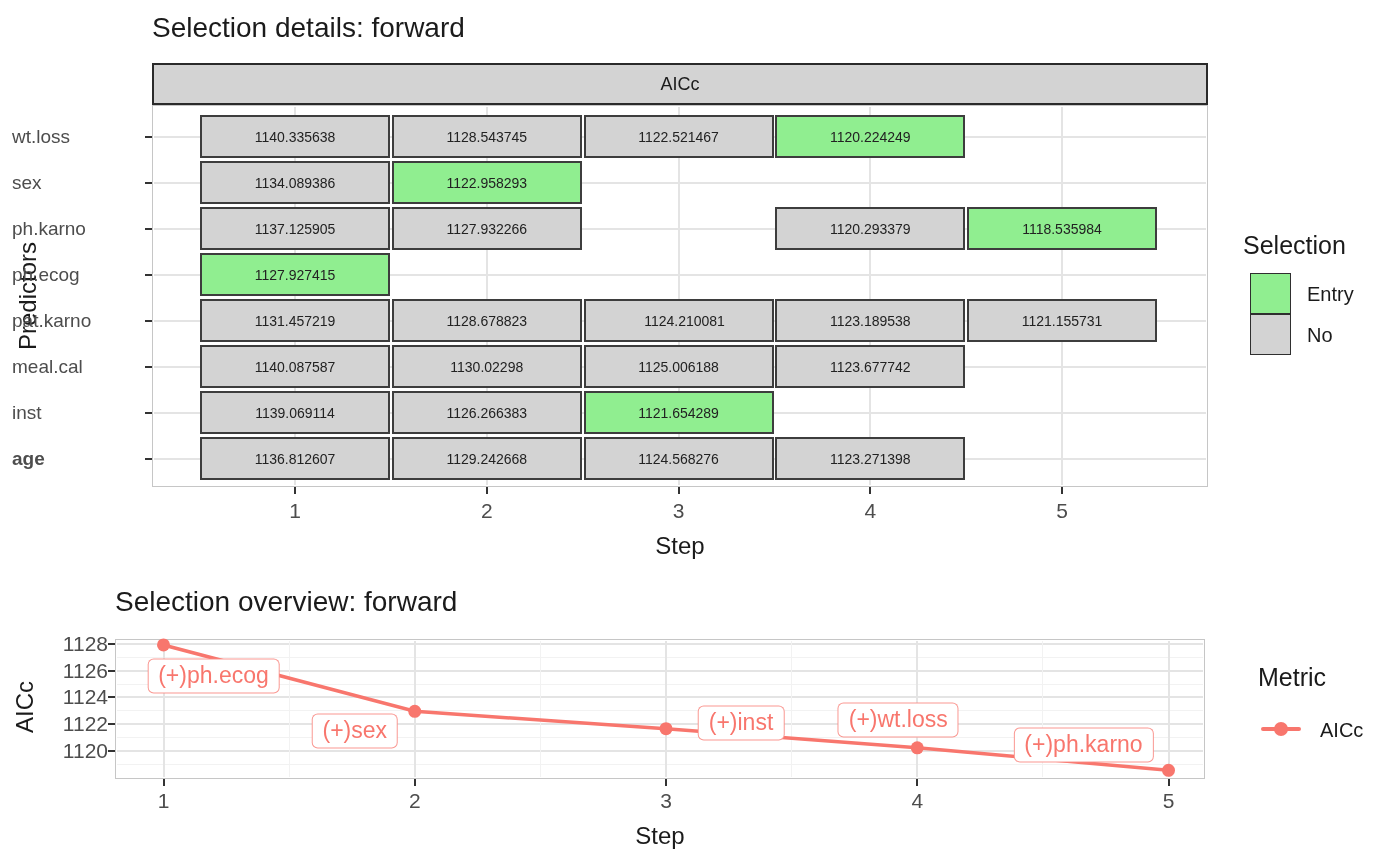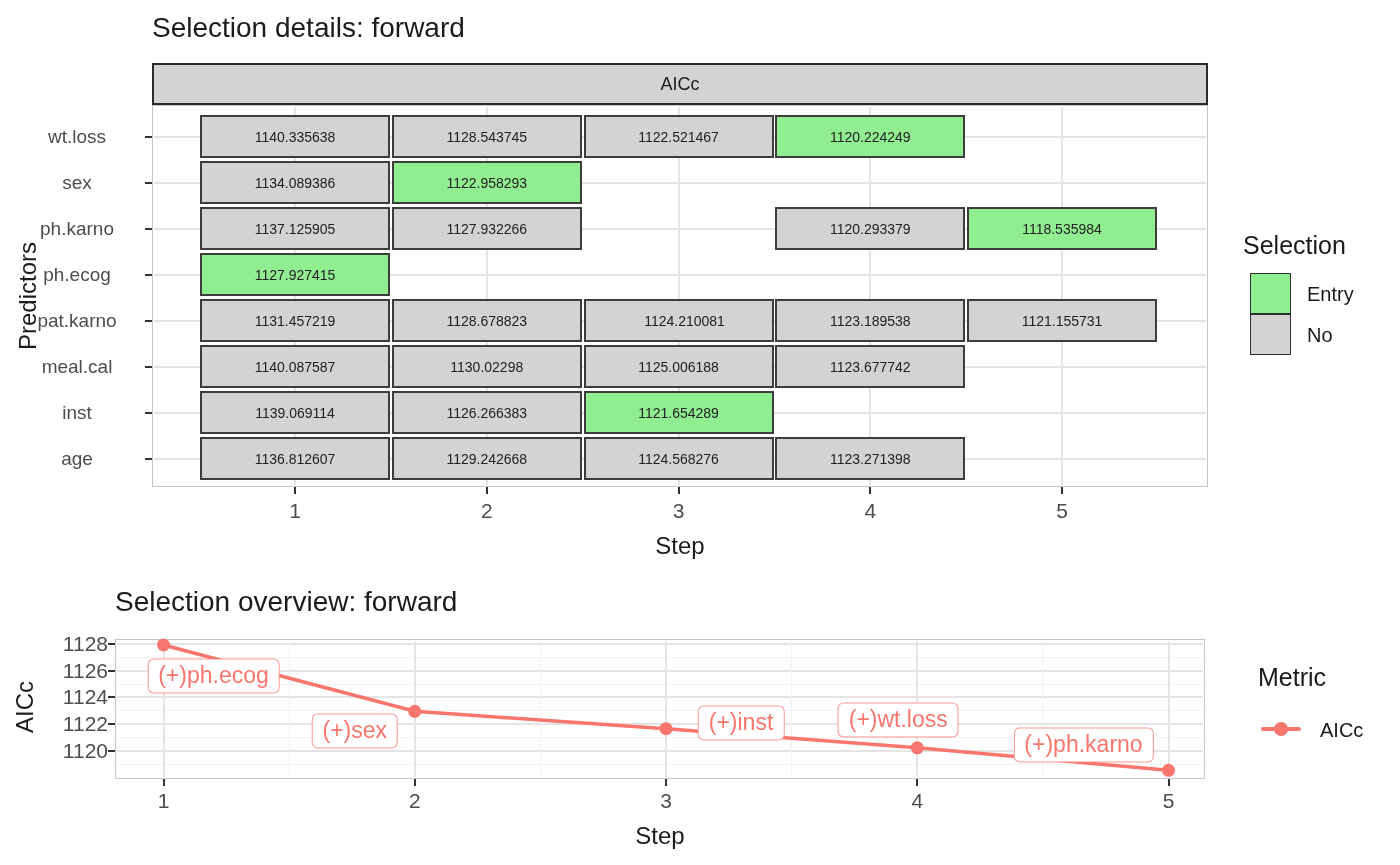--- a/index.html
+++ b/index.html
@@ -10,21 +10,21 @@
   .strip{background:#D3D3D3;border:2px solid #2a2a2a;box-sizing:border-box;
          display:flex;align-items:center;justify-content:center;
          font-size:18px;color:#1b1b1b;z-index:3;}
   .panel{box-sizing:border-box;border:1.5px solid #C6C6C6;background:#fff;z-index:1;}
   .gridline{position:absolute;background:#E4E4E4;z-index:1;}
   .gridline.minor{background:#F2F2F2;}
   .tile{position:absolute;box-sizing:border-box;border:2px solid #3D3D3D;
         display:flex;align-items:center;justify-content:center;
         font-size:14px;color:#222222;z-index:2;white-space:nowrap;}
   .axis-text{position:absolute;color:#4D4D4D;font-size:21px;white-space:nowrap;}
-  .pred-label{position:absolute;color:#4D4D4D;font-size:19px;text-align:center;white-space:nowrap;}
+  .pred-label{position:absolute;color:#4D4D4D;font-size:19px;text-align:left;white-space:nowrap;}
   .tick-mark{position:absolute;background:#333333;z-index:2;}
   .axis-title{position:absolute;font-size:24px;color:#1b1b1b;white-space:nowrap;
               transform:translate(-50%,-50%);}
   .axis-title.rot{transform:translate(-50%,-50%) rotate(-90deg);}
   .legend-title{position:absolute;font-size:25px;color:#1b1b1b;white-space:nowrap;}
   .legend-label{position:absolute;font-size:20px;color:#1b1b1b;white-space:nowrap;
                 transform:translateY(-50%);}
   .key-box{position:absolute;width:41px;height:41px;box-sizing:border-box;
            border:1.5px solid #2f2f2f;}
   .pt-label{position:absolute;transform:translate(-50%,-50%);background:#ffffff;
@@ -128,21 +128,21 @@
     <div class="tick-mark" style="left: 145px; top: 365.5px; width: 7px; height: 2px;"></div>
     <div class="tile" style="left: 200px; top: 345px; width: 190px; height: 43px; background: rgb(211, 211, 211);">1140.087587</div>
     <div class="tile" style="left: 391.75px; top: 345px; width: 190px; height: 43px; background: rgb(211, 211, 211);">1130.02298</div>
     <div class="tile" style="left: 583.5px; top: 345px; width: 190px; height: 43px; background: rgb(211, 211, 211);">1125.006188</div>
     <div class="tile" style="left: 775.25px; top: 345px; width: 190px; height: 43px; background: rgb(211, 211, 211);">1123.677742</div>
     <div class="pred-label" style="left: 12px; top: 401.5px; width: 130px; height: 22px; line-height: 22px;">inst</div>
     <div class="tick-mark" style="left: 145px; top: 411.5px; width: 7px; height: 2px;"></div>
     <div class="tile" style="left: 200px; top: 391px; width: 190px; height: 43px; background: rgb(211, 211, 211);">1139.069114</div>
     <div class="tile" style="left: 391.75px; top: 391px; width: 190px; height: 43px; background: rgb(211, 211, 211);">1126.266383</div>
     <div class="tile" style="left: 583.5px; top: 391px; width: 190px; height: 43px; background: rgb(144, 238, 144);">1121.654289</div>
-    <div class="pred-label" style="left: 12px; top: 447.5px; width: 130px; height: 22px; line-height: 22px;">age</div>
+    <div class="pred-label" style="left: 12px; top: 447.5px; width: 130px; height: 22px; line-height: 22px; font-weight: bold;">age</div>
     <div class="tick-mark" style="left: 145px; top: 457.5px; width: 7px; height: 2px;"></div>
     <div class="tile" style="left: 200px; top: 437px; width: 190px; height: 43px; background: rgb(211, 211, 211);">1136.812607</div>
     <div class="tile" style="left: 391.75px; top: 437px; width: 190px; height: 43px; background: rgb(211, 211, 211);">1129.242668</div>
     <div class="tile" style="left: 583.5px; top: 437px; width: 190px; height: 43px; background: rgb(211, 211, 211);">1124.568276</div>
     <div class="tile" style="left: 775.25px; top: 437px; width: 190px; height: 43px; background: rgb(211, 211, 211);">1123.271398</div>
     <div class="tick-mark" style="left: 294px; top: 487px; width: 2px; height: 7px;"></div>
     <div class="axis-text" style="left: 275px; top: 499px; width: 40px; text-align: center;">1</div>
     <div class="tick-mark" style="left: 485.75px; top: 487px; width: 2px; height: 7px;"></div>
     <div class="axis-text" style="left: 466.75px; top: 499px; width: 40px; text-align: center;">2</div>
     <div class="tick-mark" style="left: 677.5px; top: 487px; width: 2px; height: 7px;"></div>

